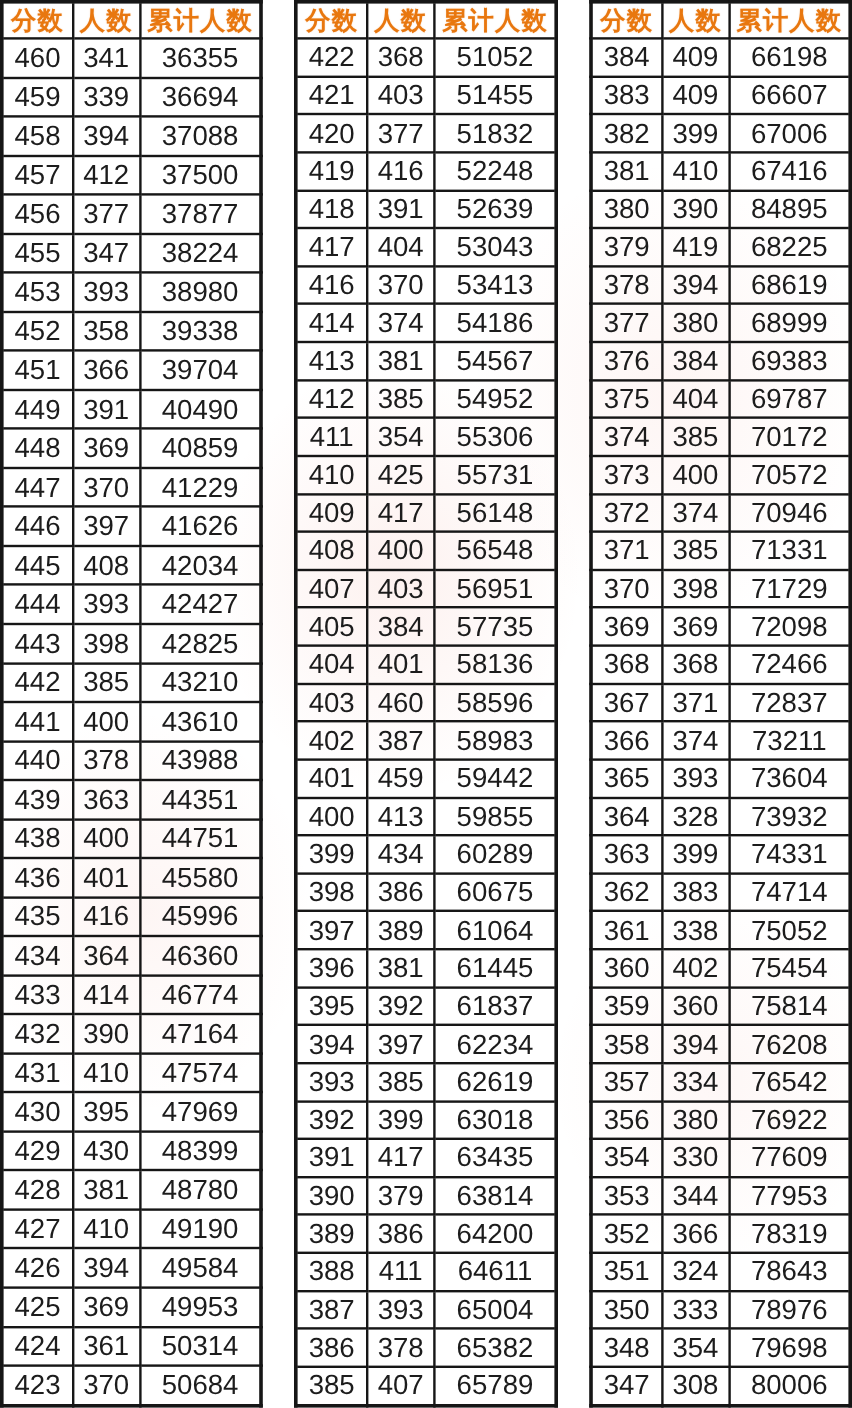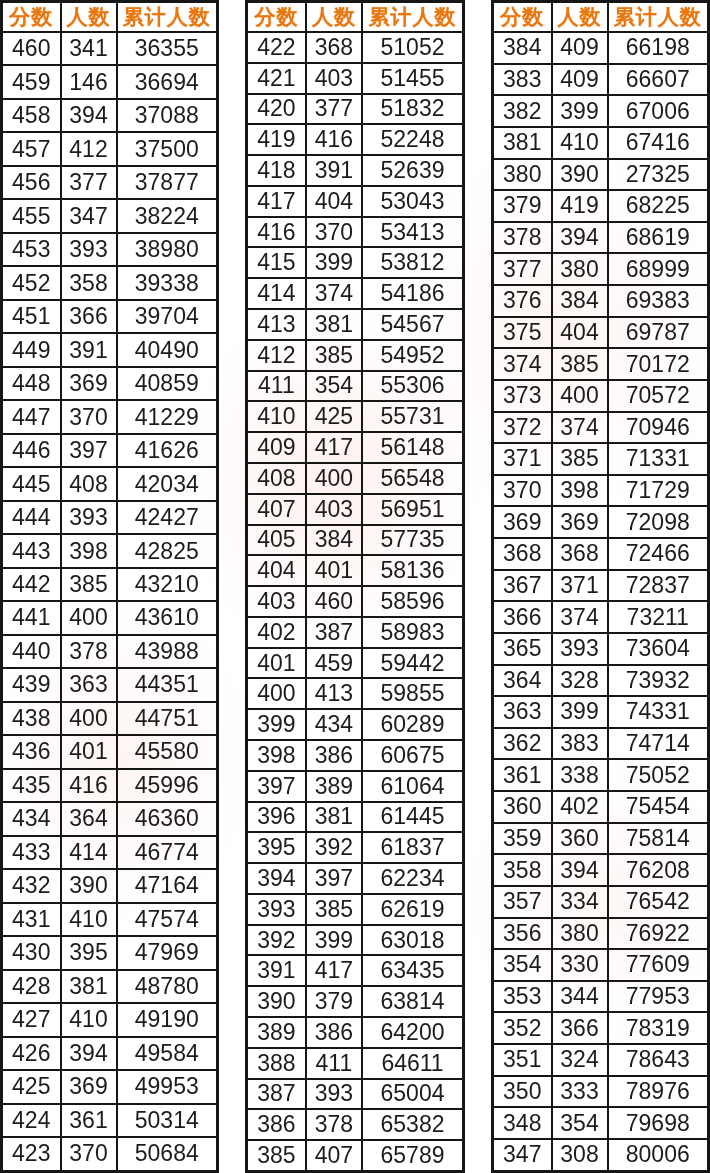--- a/index.html
+++ b/index.html
@@ -91,21 +91,21 @@
       </tr>
     </thead>
     <tbody>
         <tr>
           <td>460</td>
           <td>341</td>
           <td>36355</td>
         </tr>
         <tr>
           <td>459</td>
-          <td>146</td>
+          <td>339</td>
           <td>36694</td>
         </tr>
         <tr>
           <td>458</td>
           <td>394</td>
           <td>37088</td>
         </tr>
         <tr>
           <td>457</td>
           <td>412</td>
@@ -223,20 +223,25 @@
         </tr>
         <tr>
           <td>431</td>
           <td>410</td>
           <td>47574</td>
         </tr>
         <tr>
           <td>430</td>
           <td>395</td>
           <td>47969</td>
+        </tr>
+        <tr>
+          <td>429</td>
+          <td>430</td>
+          <td>48399</td>
         </tr>
         <tr>
           <td>428</td>
           <td>381</td>
           <td>48780</td>
         </tr>
         <tr>
           <td>427</td>
           <td>410</td>
           <td>49190</td>
@@ -307,25 +312,20 @@
           <td>417</td>
           <td>404</td>
           <td>53043</td>
         </tr>
         <tr>
           <td>416</td>
           <td>370</td>
           <td>53413</td>
         </tr>
         <tr>
-          <td>415</td>
-          <td>399</td>
-          <td>53812</td>
-        </tr>
-        <tr>
           <td>414</td>
           <td>374</td>
           <td>54186</td>
         </tr>
         <tr>
           <td>413</td>
           <td>381</td>
           <td>54567</td>
         </tr>
         <tr>
@@ -496,21 +496,21 @@
           <td>67006</td>
         </tr>
         <tr>
           <td>381</td>
           <td>410</td>
           <td>67416</td>
         </tr>
         <tr>
           <td>380</td>
           <td>390</td>
-          <td>27325</td>
+          <td>84895</td>
         </tr>
         <tr>
           <td>379</td>
           <td>419</td>
           <td>68225</td>
         </tr>
         <tr>
           <td>378</td>
           <td>394</td>
           <td>68619</td>

